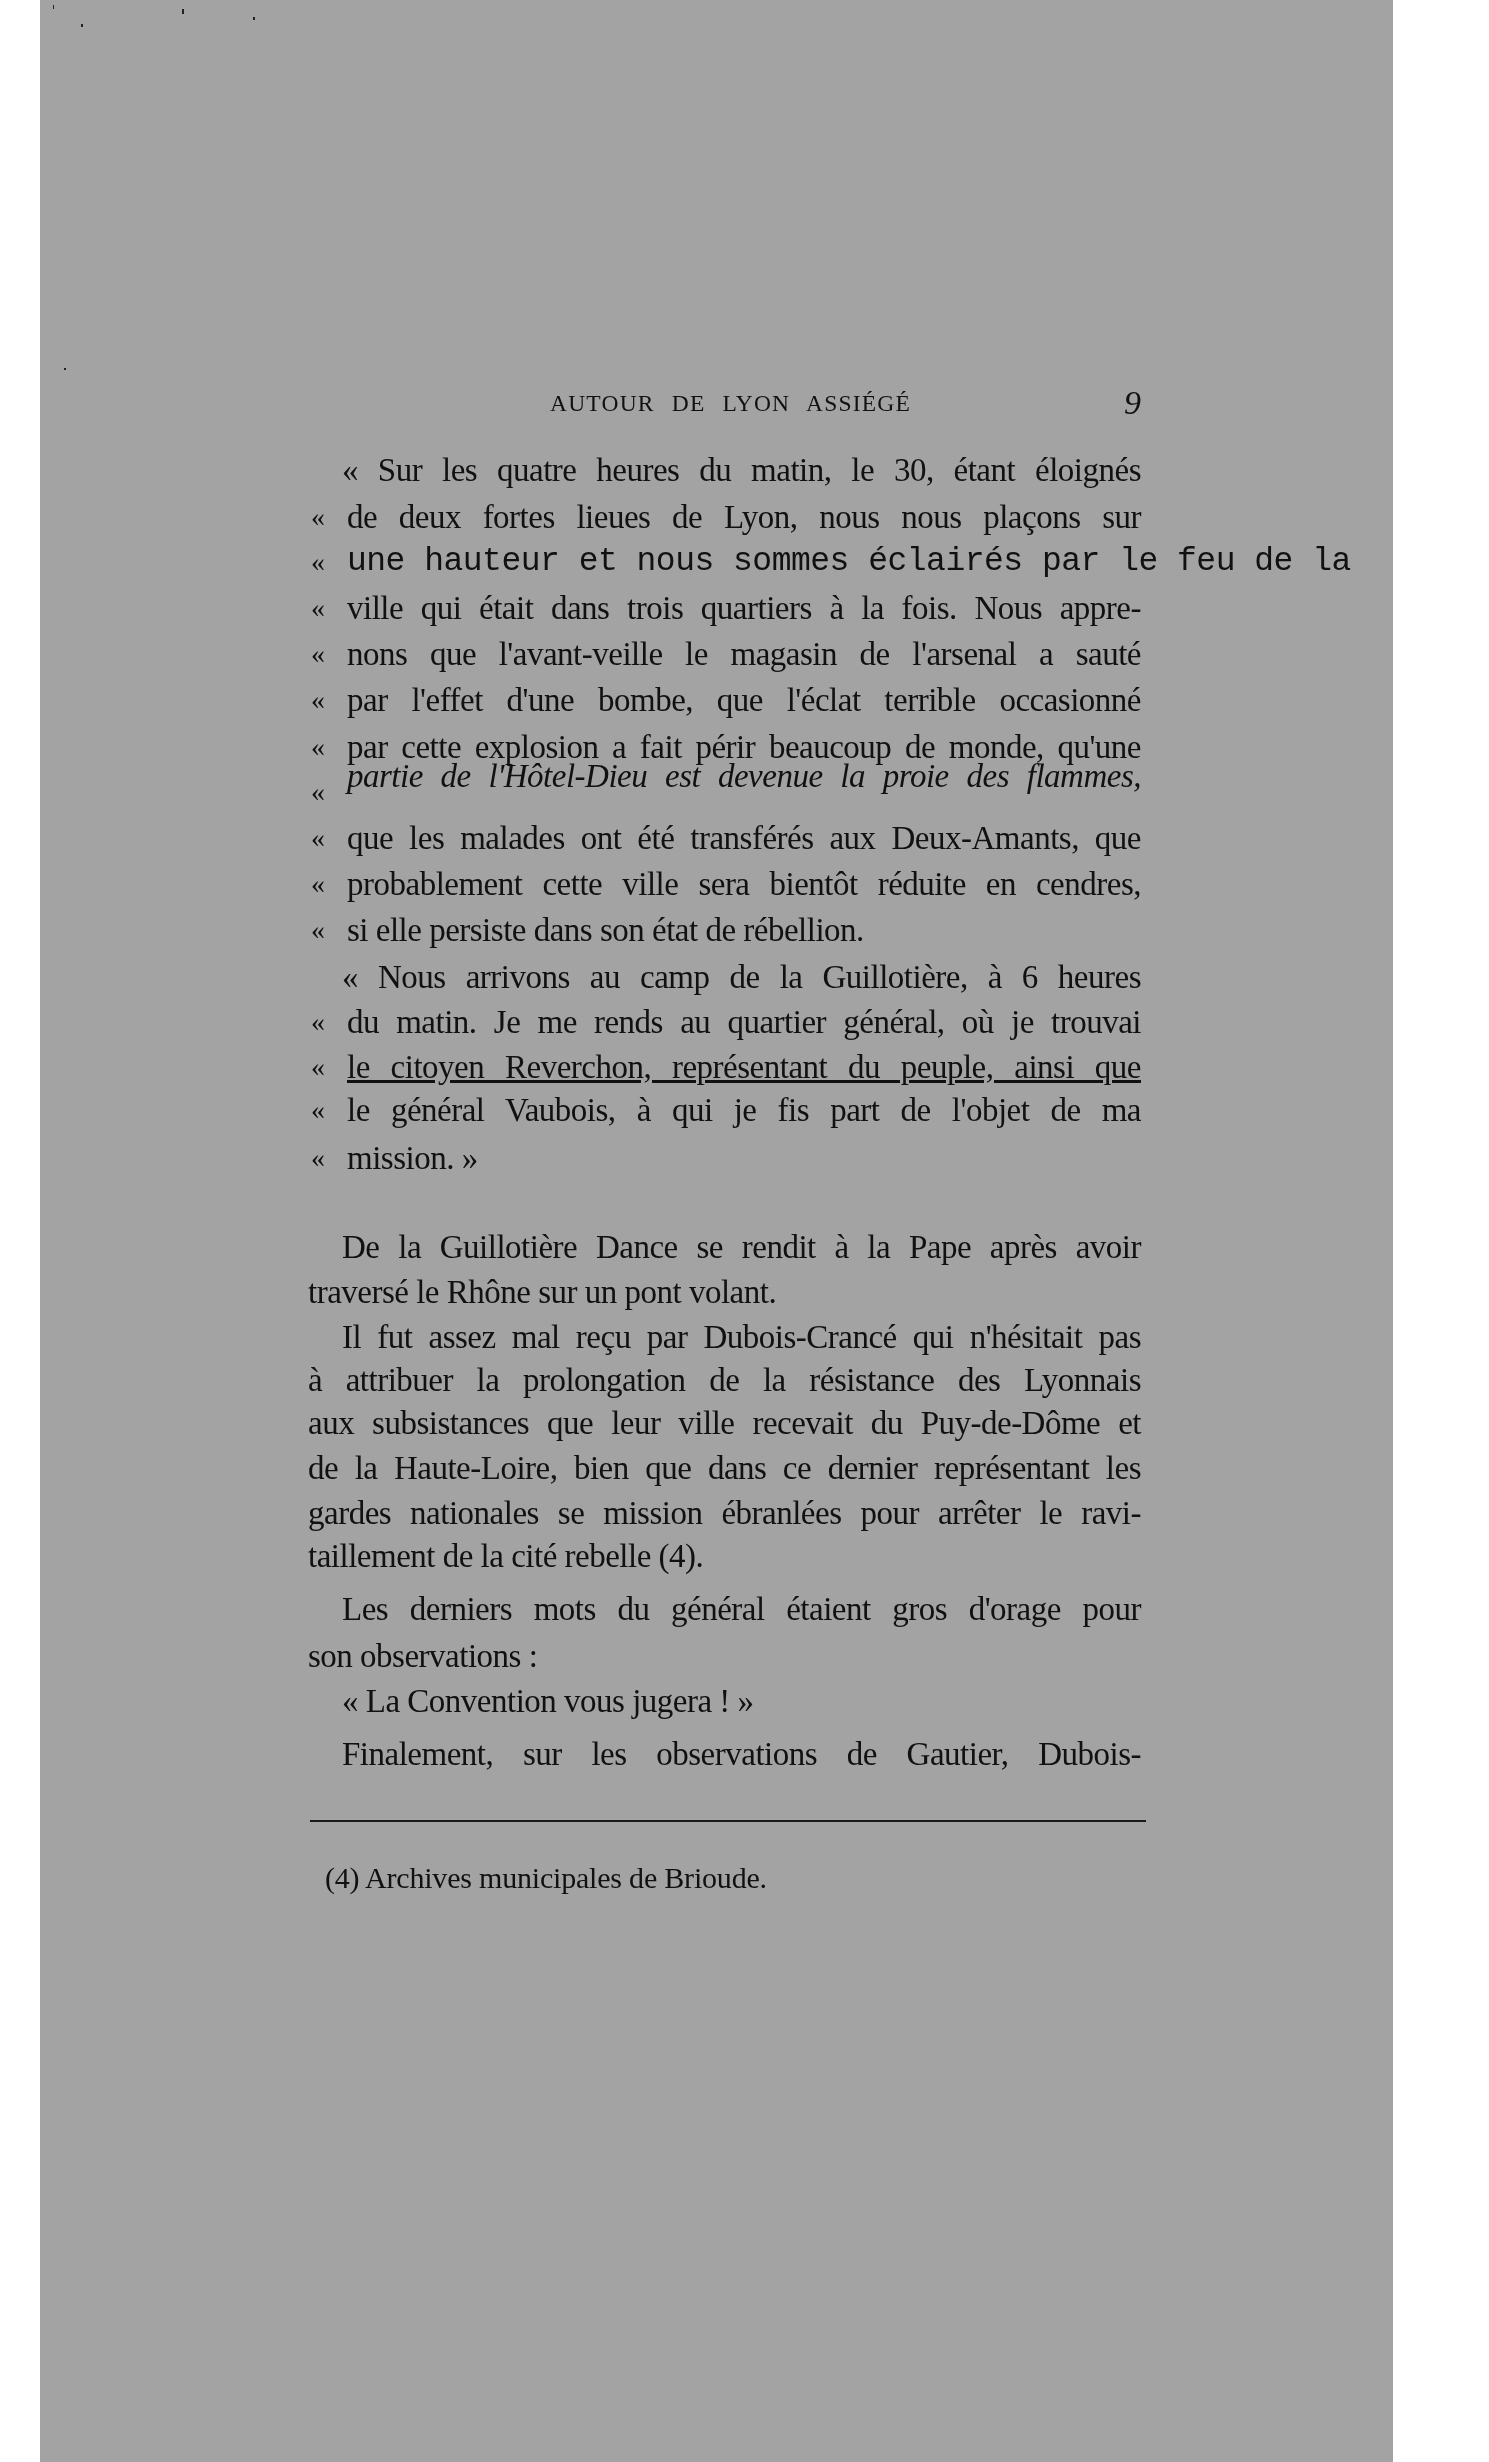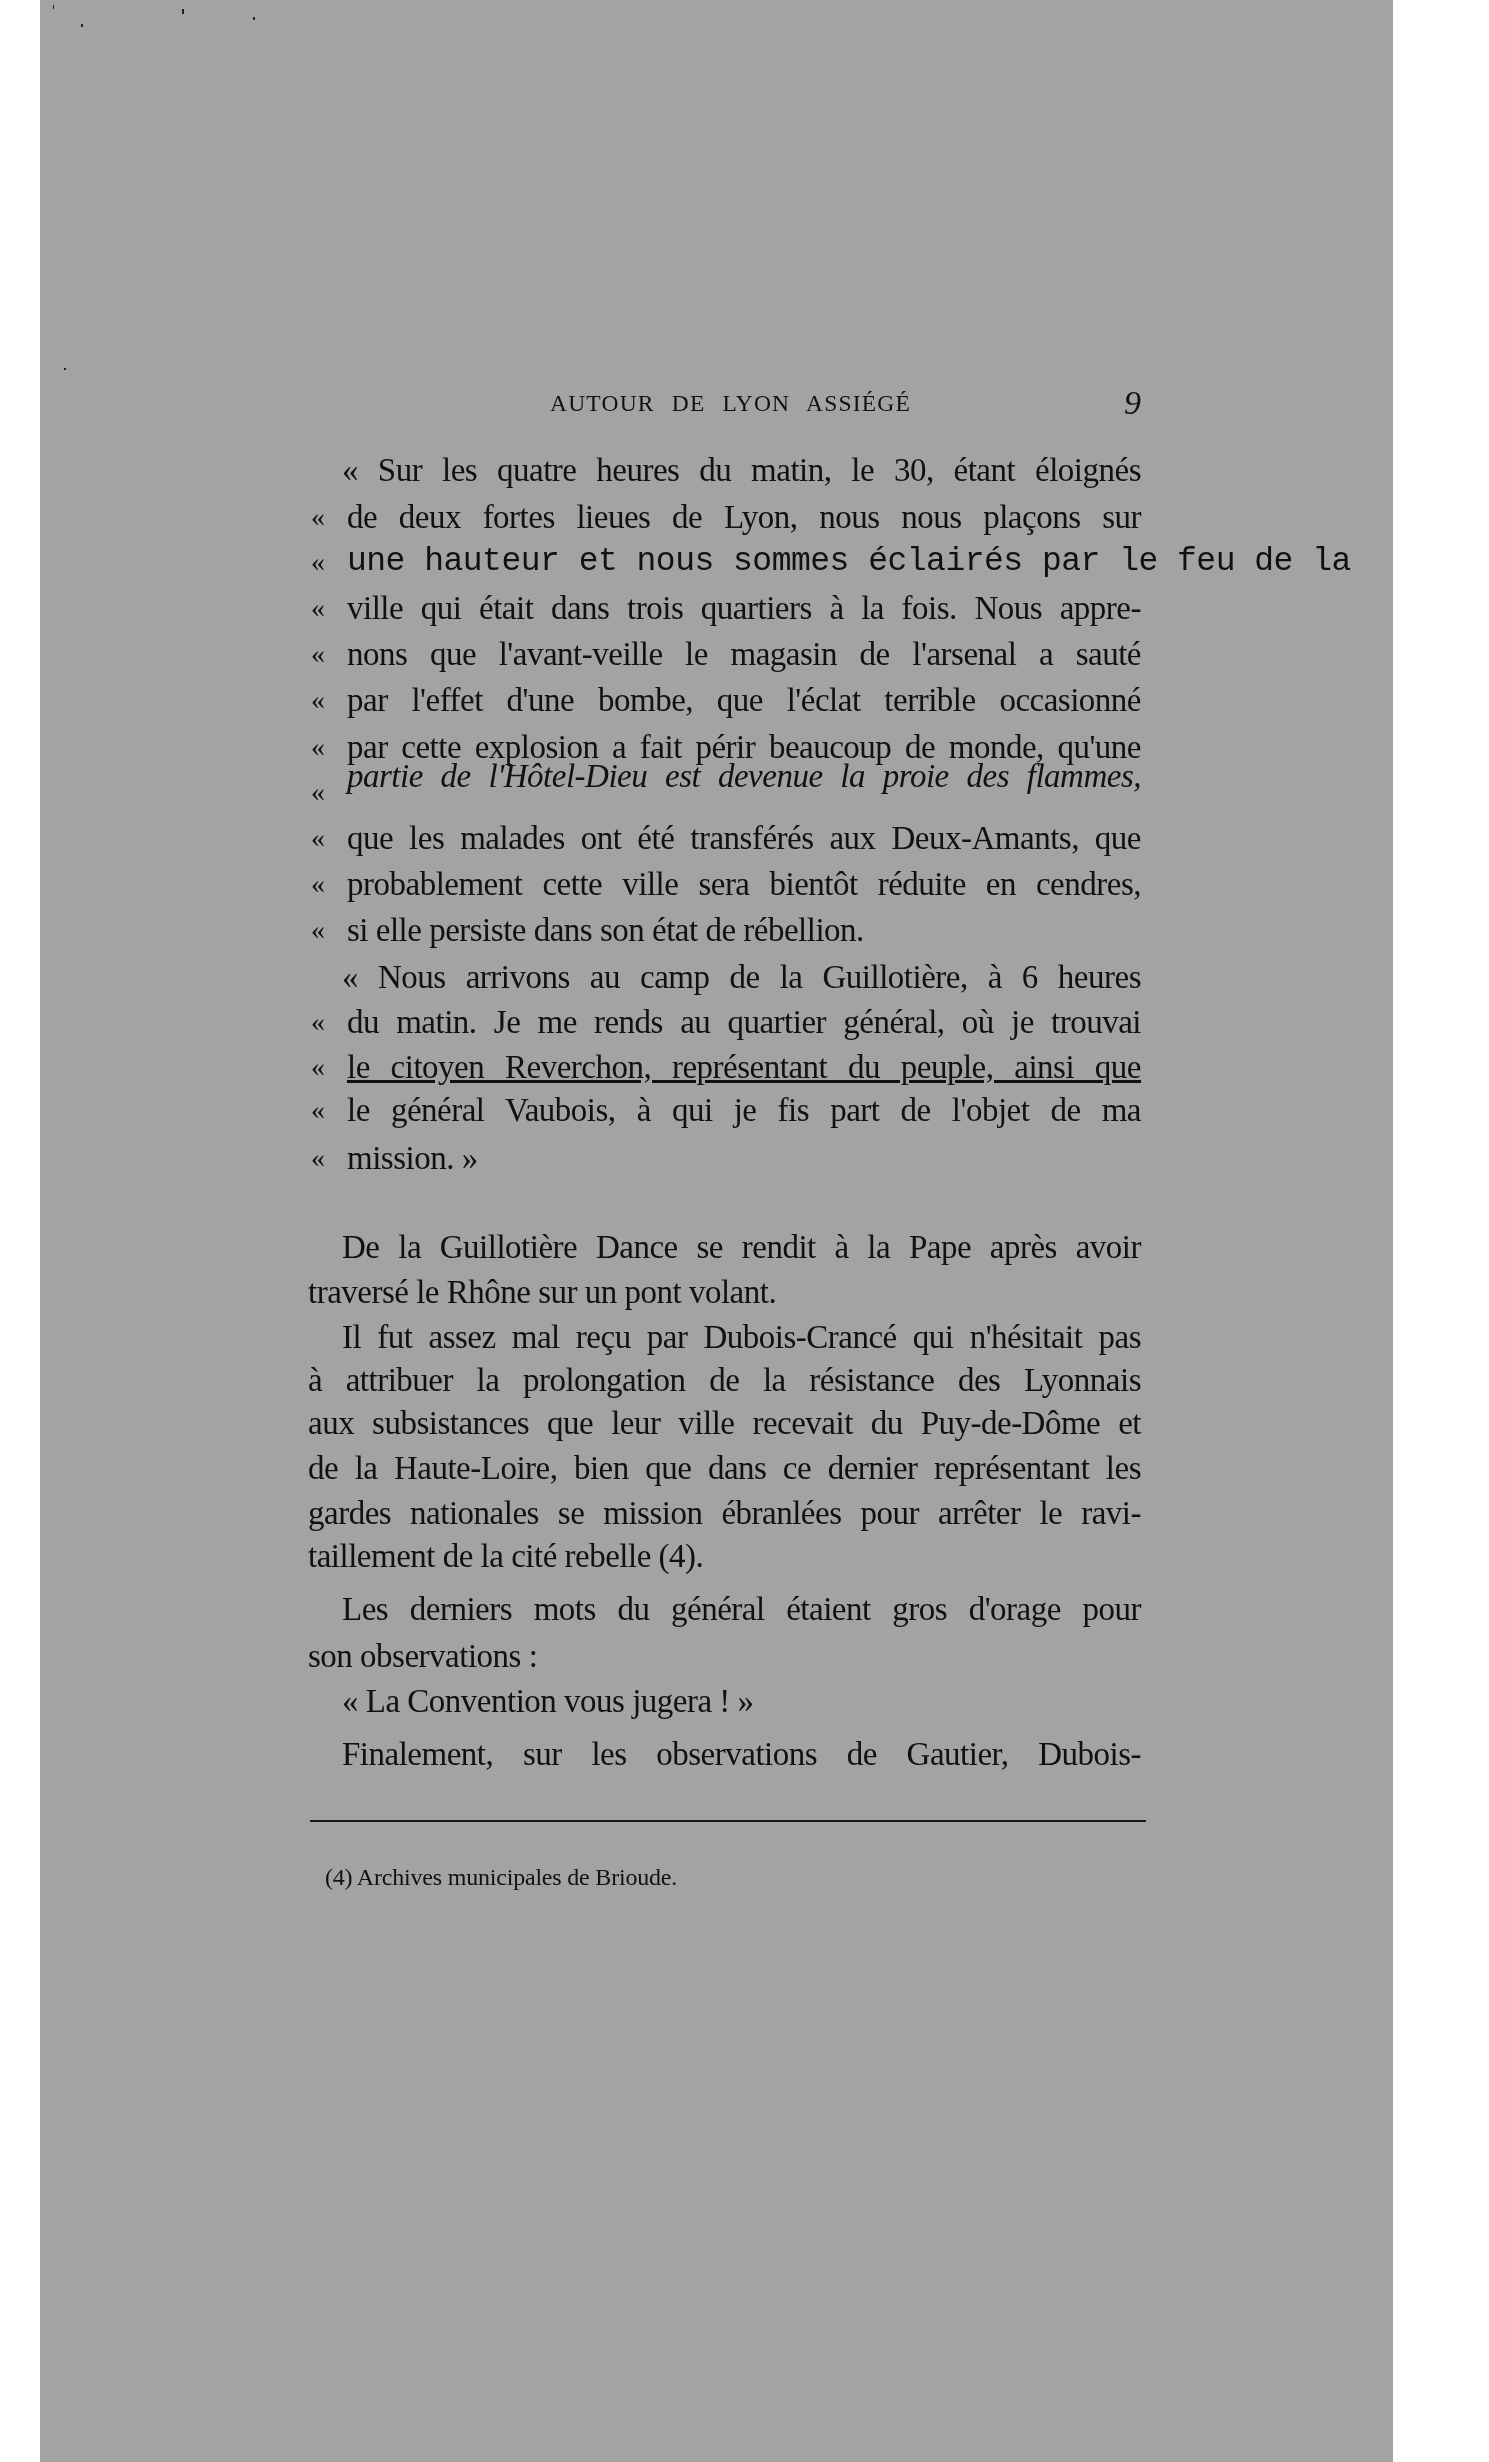--- a/index.html
+++ b/index.html
@@ -12,21 +12,21 @@
   .folio { position: absolute; left: 1084px; top: 383px; font-size: 34px; line-height: 39px; font-style: italic; }
   .line { position: absolute; height: 44px; line-height: 44px; font-size: 33px;
           white-space: nowrap; letter-spacing: -0.5px; }
   .line.just { text-align: justify; text-align-last: justify; }
   .q { position: absolute; left: 271px; font-size: 28px; }
   .qtext { left: 307px; width: 794px; }
   .full { left: 268px; width: 833px; }
   .ind { left: 302px; width: 799px; }
   .ind-q { left: 302px; }
   .rule { position: absolute; left: 270px; top: 1820px; width: 836px; height: 1.6px; background: #1a1a1a; }
-  .footnote { position: absolute; left: 285px; top: 1862px; font-size: 24px; line-height: 31px; letter-spacing: -0.2px; white-space: nowrap; }
+  .footnote { position: absolute; left: 285px; top: 1862px; font-size: 30px; line-height: 31px; letter-spacing: -0.2px; white-space: nowrap; }
   .speck { position: absolute; background: #222; }
 </style>
 </head>
 <body>
 
 <div class="page">
 
   <div class="running-head">AUTOUR DE LYON ASSIÉGÉ</div>
   <div class="folio">9</div>
 

